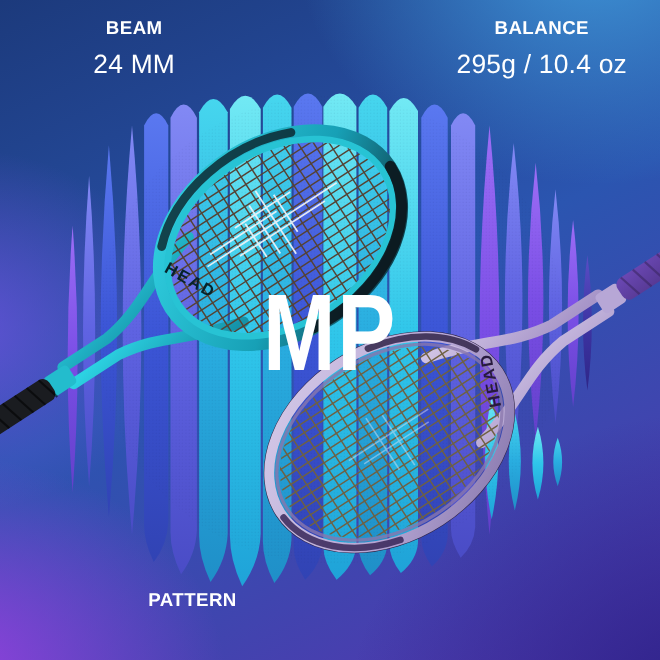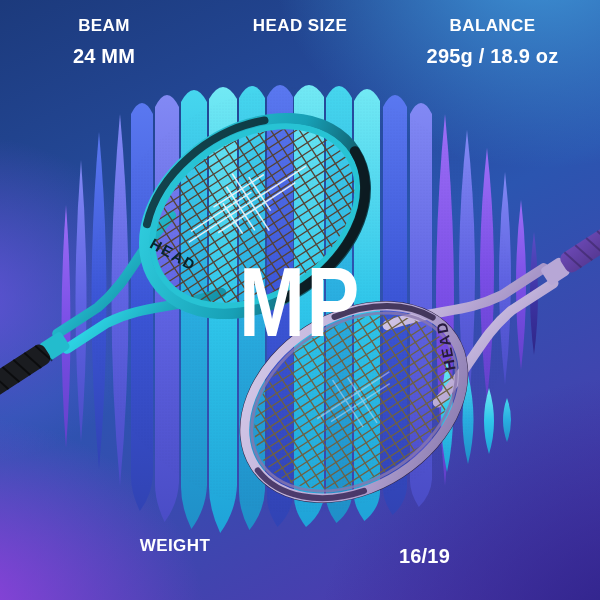--- a/index.html
+++ b/index.html
@@ -17,22 +17,22 @@
   .headline{
     position:absolute;left:0;right:0;top:252px;z-index:3;
     text-align:center;color:#fff;font-size:99px;font-weight:700;line-height:1;
     letter-spacing:2px;transform:scaleX(.8);transform-origin:50% 50%;
   }
   .specs{position:absolute;left:0;right:0;z-index:4;color:#fff;}
   .specs.top{top:0;}
   .specs.bottom{top:530px;}
   .spec{position:absolute;text-align:center;}
   .spec .spec-label{font-size:17px;font-weight:700;letter-spacing:.4px;}
-  .spec .spec-value{font-size:20px;font-weight:700;letter-spacing:.2px;margin-top:9px;text-align:center;}
-  .spec.s-beam{left:4px;top:16px;width:200px;}
+  .spec .spec-value{font-size:24px;font-weight:400;letter-spacing:.2px;margin-top:9px;text-align:center;}
+  .spec.s-beam{left:22px;top:16px;width:200px;}
   .spec.s-head{left:200px;top:16px;width:200px;}
   .spec.s-weight{left:390px;top:16px;width:205px;}
   .spec.s-balance{left:75px;top:6px;width:200px;}
   .spec.s-pattern{left:322px;top:6px;width:205px;}
 </style>
 </head>
 <body>
 
 <div class="stage">
 
@@ -265,29 +265,27 @@
   </svg>
 
   <div class="headline">MP</div>
 
   <div class="specs top">
     <div class="spec s-beam">
       <div class="spec-label">BEAM</div>
       <div class="spec-value">24 MM</div>
     </div>
     <div class="spec s-head">
-      <div class="spec-label">HEAD SIZE</div>
     </div>
     <div class="spec s-weight">
       <div class="spec-label">BALANCE</div>
-      <div class="spec-value">295g / 18.9 oz</div>
+      <div class="spec-value">295g / 10.4 oz</div>
     </div>
   </div>
 
   <div class="specs bottom">
     <div class="spec s-balance">
-      <div class="spec-label">WEIGHT</div>
+      <div class="spec-label">PATTERN</div>
     </div>
     <div class="spec s-pattern">
-      <div class="spec-value">16/19</div>
     </div>
   </div>
 </div>
 
 </body></html>

